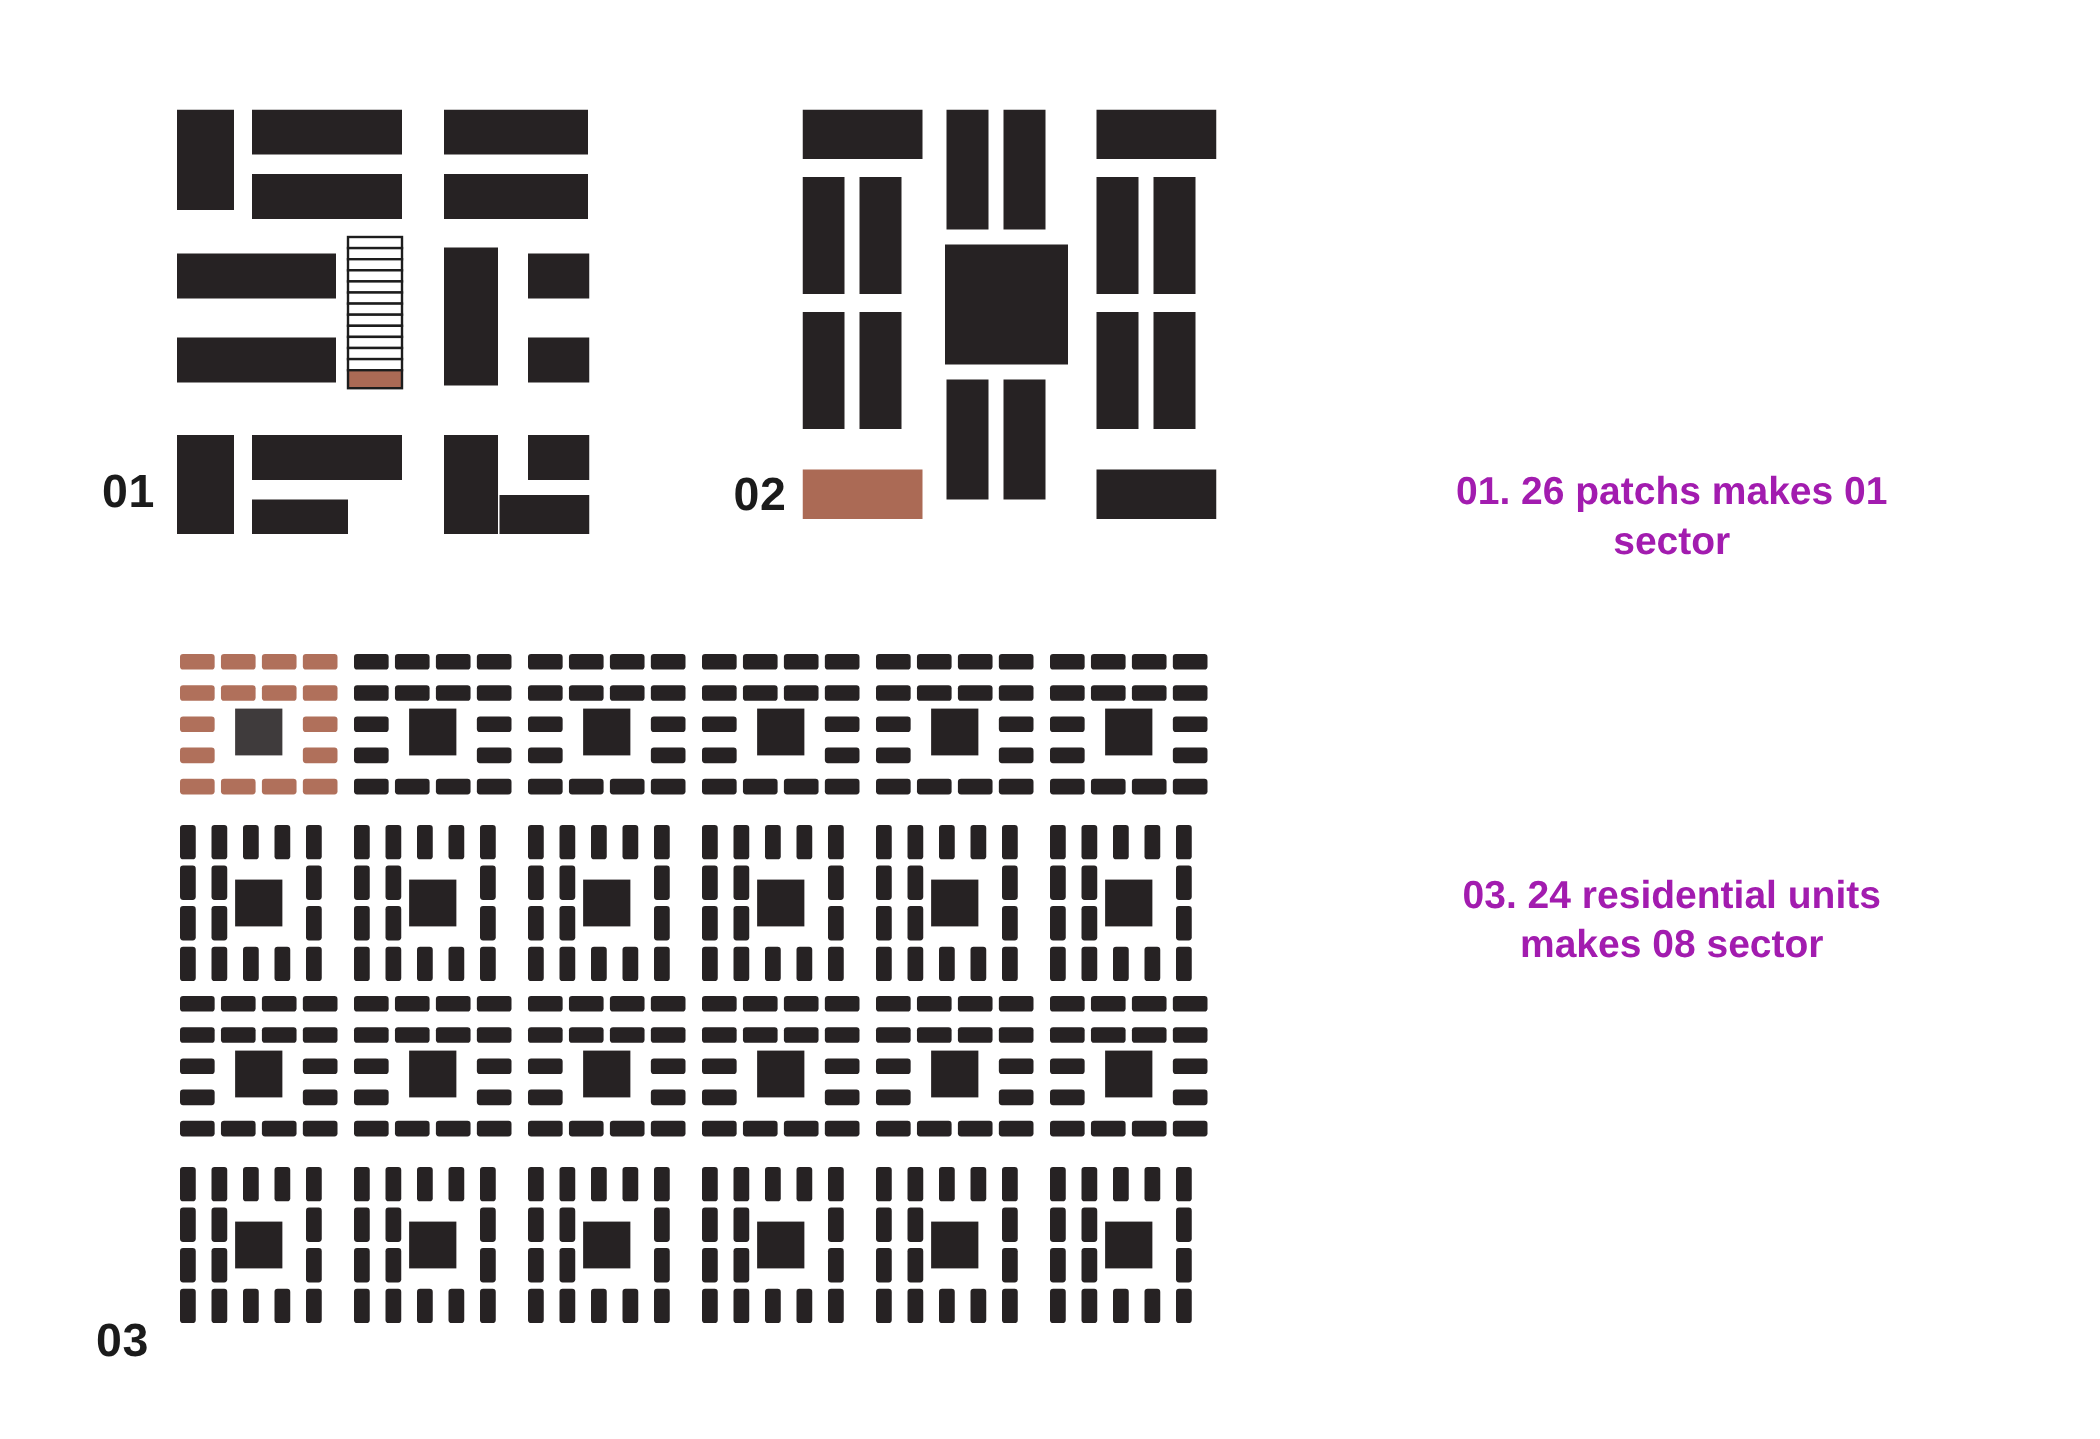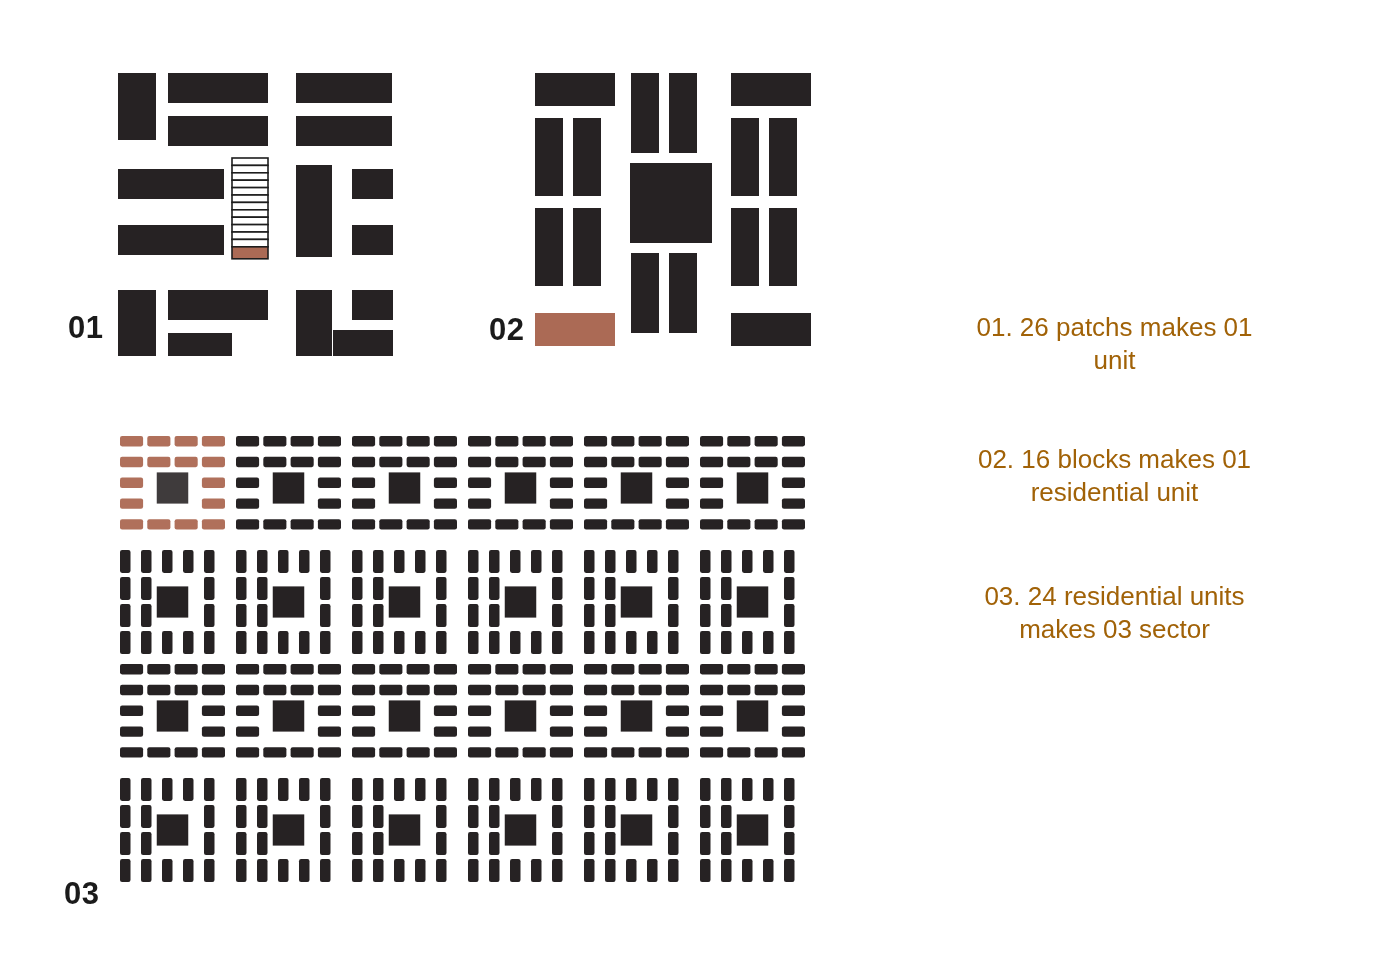--- a/index.html
+++ b/index.html
@@ -24,24 +24,24 @@
     left: 912px;
     top: 303px;
     width: 405px;
     height: 420px;
   }
   .legend-item {
     position: absolute;
     left: 0;
     width: 100%;
     text-align: center;
-    font-weight: 400;
+    font-weight: 700;
     font-size: 26px;
     line-height: 33px;
-    color: #a16207;
+    color: #a21caf;
   }
 </style>
 </head>
 <body>
 
 <div class="canvas">
 
   <svg id="svg-block" class="fig-svg" style="left:118px; top:73px;" width="275" height="283" viewBox="0 0 275 283">
       <rect x="0" y="0" width="38" height="67" fill="#262223"></rect>
       <rect x="50" y="0" width="100" height="30" fill="#262223"></rect>
@@ -552,25 +552,21 @@
         <rect x="80" y="52" width="10" height="22" fill="#262223" rx="2"></rect>
         <rect x="80" y="78" width="10" height="22" fill="#262223" rx="2"></rect>
         <rect x="35" y="35" width="30" height="30" fill="#262223"></rect>
       </g>
     </svg>
   <div class="fig-label" style="left:64px; top:876px;">03</div>
 
   <div class="legend">
     <div class="legend-item" style="top:8px;">
       <div>01. 26 patchs makes 01</div>
-      <div>unit</div>
-    </div>
-    <div class="legend-item" style="top:140px;">
-      <div>02. 16 blocks makes 01</div>
-      <div>residential unit</div>
+      <div>sector</div>
     </div>
     <div class="legend-item" style="top:277px;">
       <div>03. 24 residential units</div>
-      <div>makes 03 sector</div>
+      <div>makes 08 sector</div>
     </div>
   </div>
 
 </div>
 
 </body></html>

